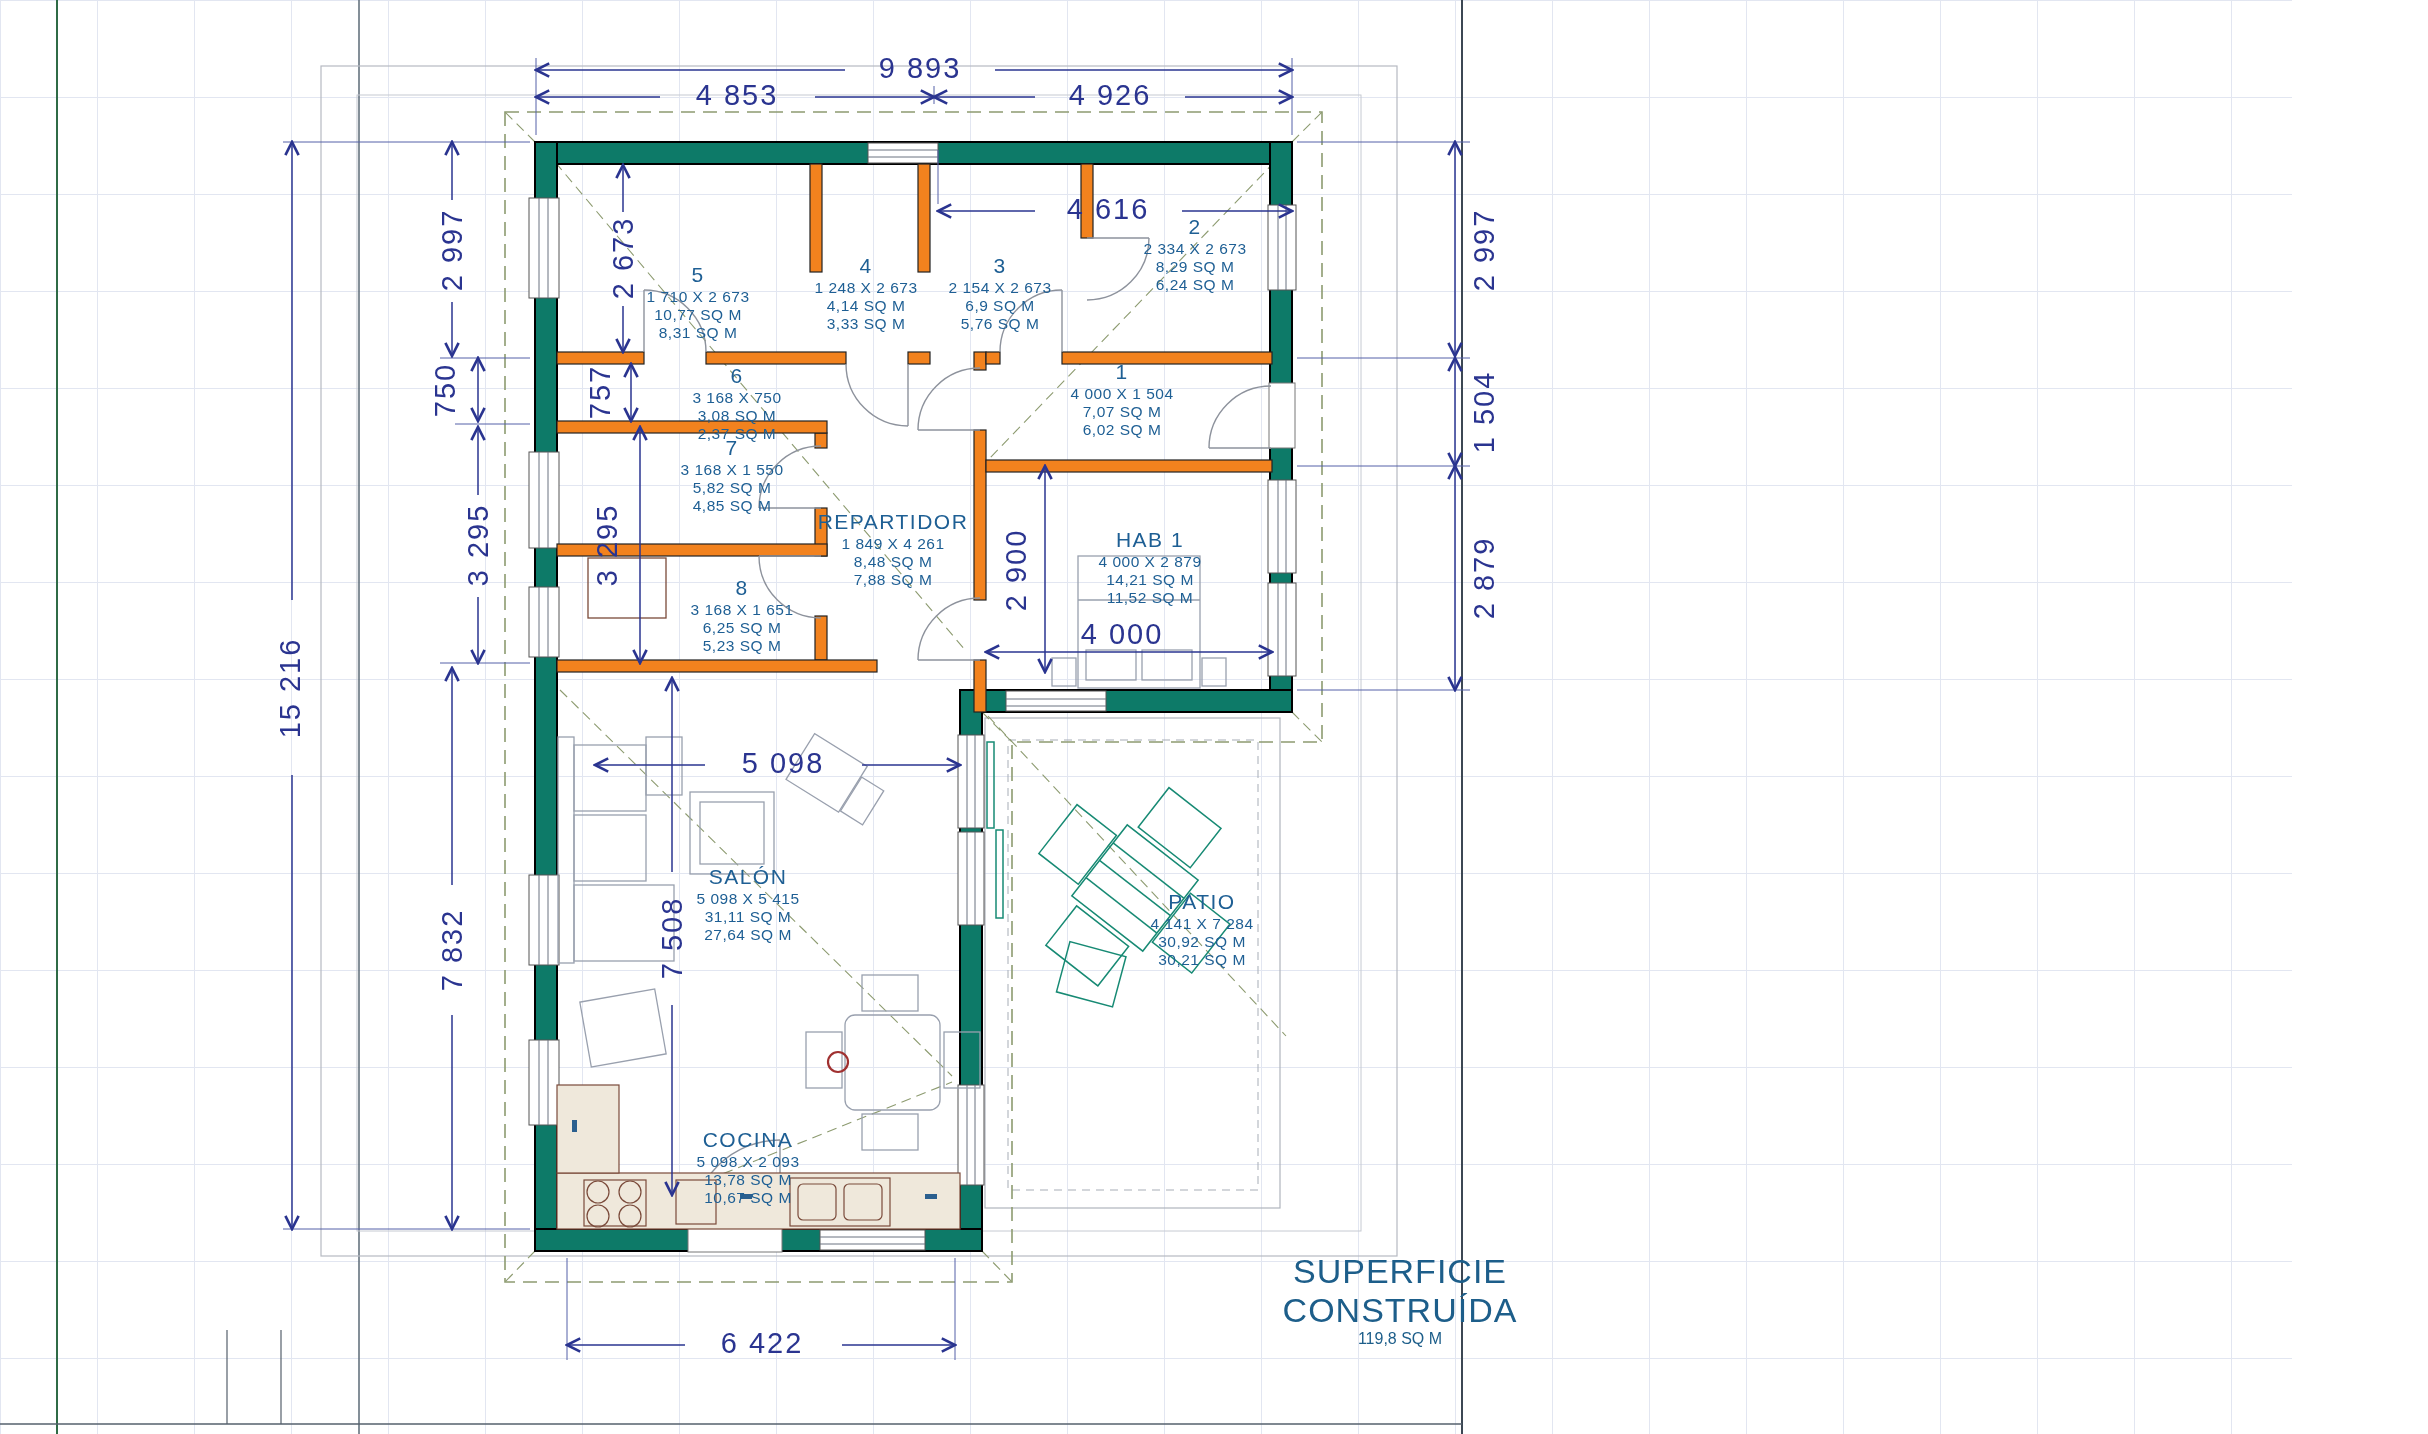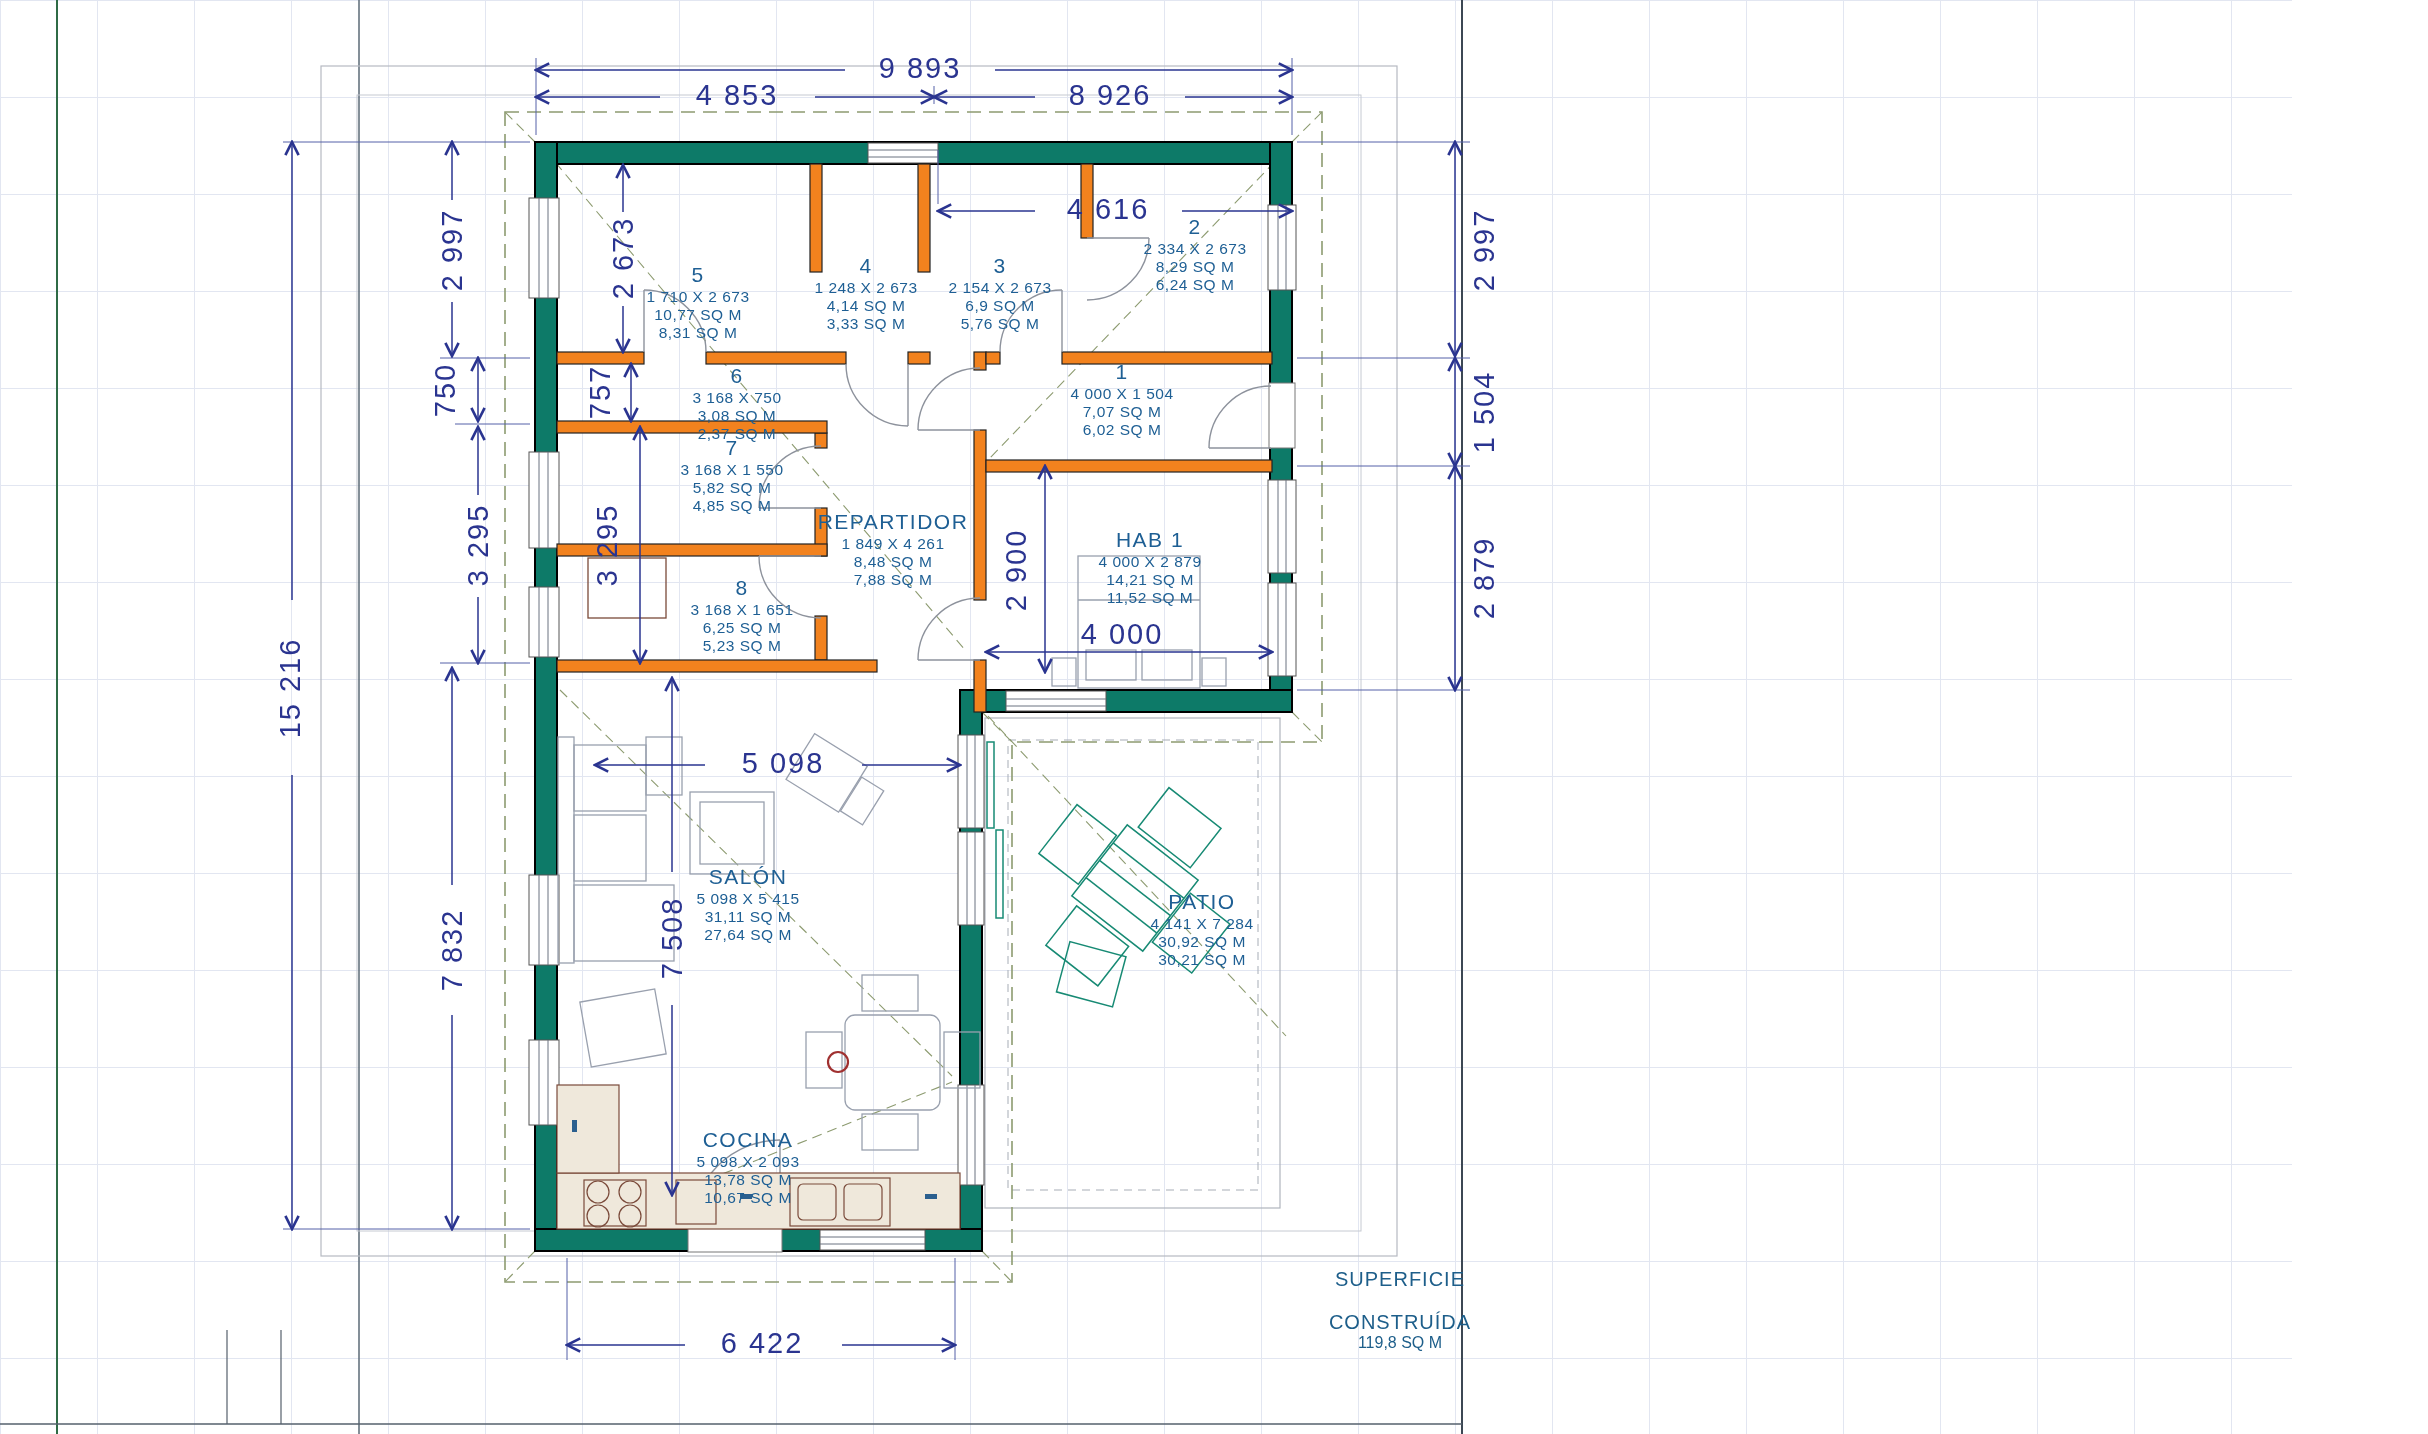--- a/index.html
+++ b/index.html
@@ -12,21 +12,21 @@
   svg{position:absolute;left:0;top:0;}
   .dimlabel{position:absolute;font-size:29px;color:#2a3490;letter-spacing:2px;
     white-space:nowrap;transform:translate(-50%,-50%);}
   .vert{transform:translate(-50%,-50%) rotate(-90deg);}
   .room{position:absolute;transform:translate(-50%,-50%);text-align:center;
     color:#1e5f94;line-height:1.18;white-space:nowrap;}
   .room .nm{font-size:21px;letter-spacing:1.5px;display:block;}
   .room .ln{font-size:15.5px;letter-spacing:.5px;display:block;}
   .sum{position:absolute;transform:translate(-50%,-50%);text-align:center;
     color:#1d5e8a;line-height:1.15;white-space:nowrap;}
-  .sum .t{font-size:20px;letter-spacing:1px;display:block;margin-top:20px;}
+  .sum .t{font-size:34px;letter-spacing:1px;display:block;}
   .sum .a{font-size:16px;display:block;}
 </style>
 </head>
 <body>
 
 <div id="stage">
 
 <svg width="2428" height="1434" viewBox="0 0 2428 1434">
   <defs>
     <marker id="arw" viewBox="0 0 10 10" refX="9" refY="5" markerWidth="11" markerHeight="11" orient="auto-start-reverse">
@@ -306,21 +306,21 @@
     <line x1="986" y1="652" x2="1272" y2="652" marker-start="url(#arw)" marker-end="url(#arw)"></line>
     <line x1="595" y1="765" x2="705" y2="765" marker-start="url(#arw)"></line>
         <line x1="862" y1="765" x2="960" y2="765" marker-end="url(#arw)"></line>
     <line x1="567" y1="1345" x2="685" y2="1345" marker-start="url(#arw)"></line>
         <line x1="842" y1="1345" x2="955" y2="1345" marker-end="url(#arw)"></line>
   </g>
 </svg>
 
 <div class="dimlabel" style="left:920px;top:68px">9 893</div>
 <div class="dimlabel" style="left:737px;top:95px">4 853</div>
-<div class="dimlabel" style="left:1110px;top:95px">8 926</div>
+<div class="dimlabel" style="left:1110px;top:95px">4 926</div>
 <div class="dimlabel" style="left:1108px;top:209px">4 616</div>
 <div class="dimlabel vert" style="left:290px;top:688px">15 216</div>
 <div class="dimlabel vert" style="left:452px;top:250px">2 997</div>
 <div class="dimlabel vert" style="left:445px;top:390px">750</div>
 <div class="dimlabel vert" style="left:478px;top:545px">3 295</div>
 <div class="dimlabel vert" style="left:452px;top:950px">7 832</div>
 <div class="dimlabel vert" style="left:623px;top:258px">2 673</div>
 <div class="dimlabel vert" style="left:600px;top:392px">757</div>
 <div class="dimlabel vert" style="left:607px;top:545px">3 295</div>
 <div class="dimlabel vert" style="left:672px;top:938px">7 508</div>

